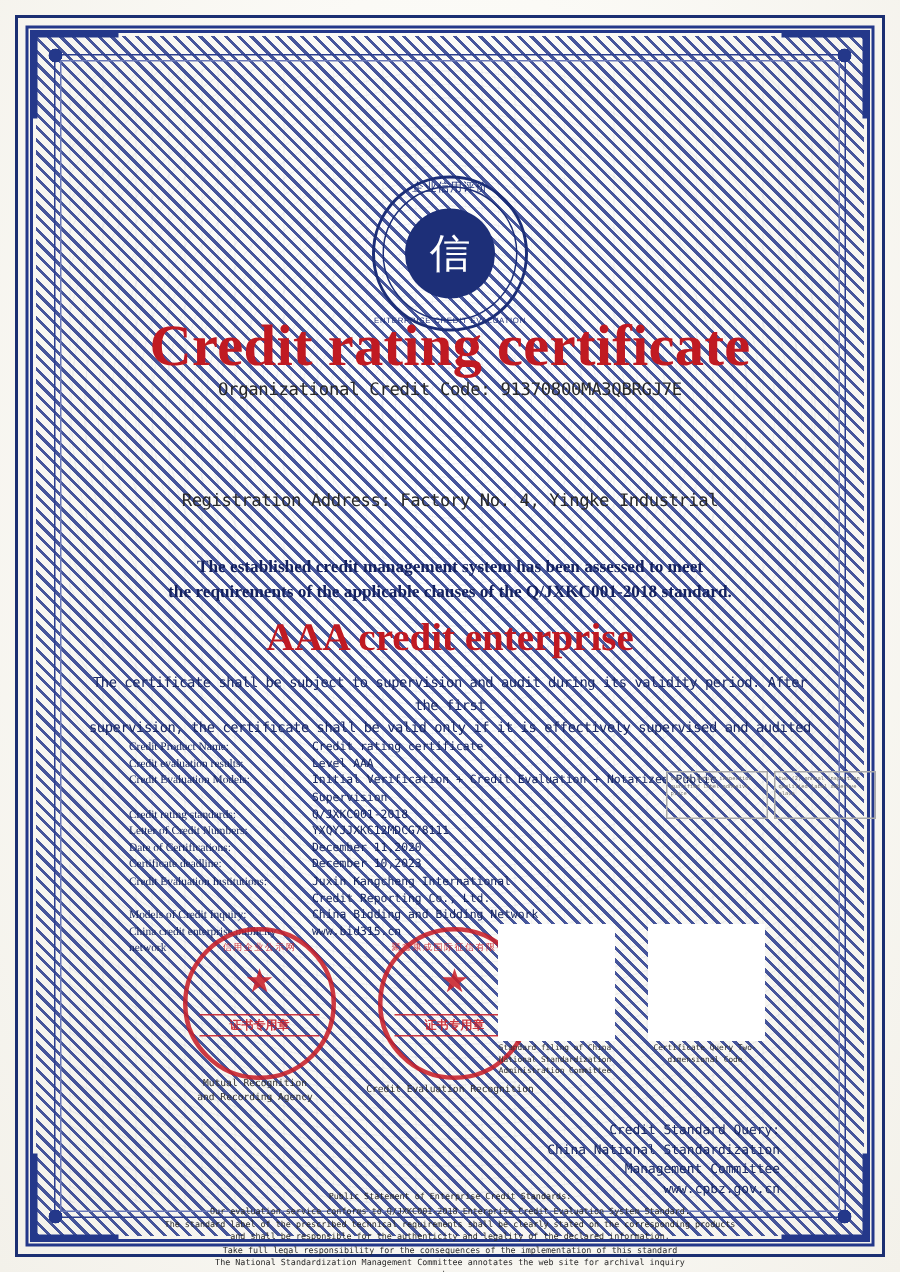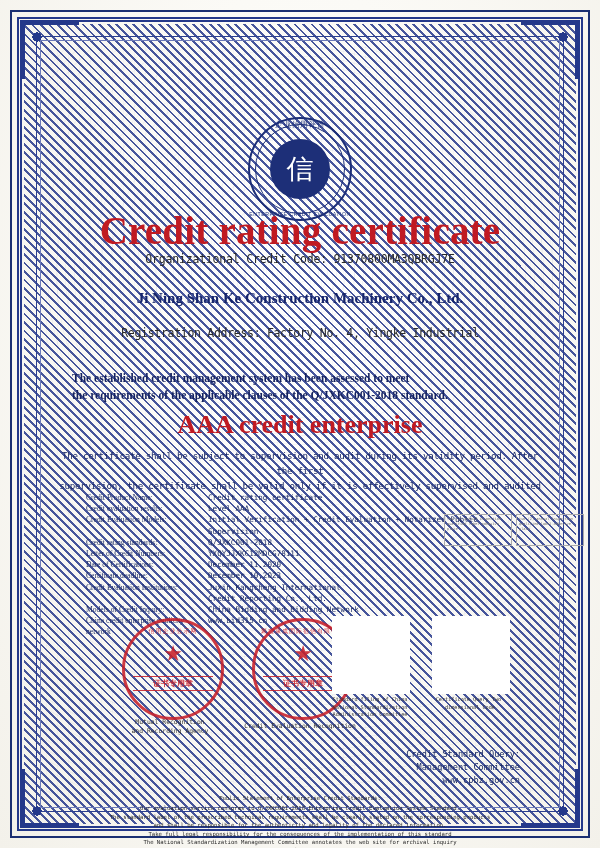--- a/index.html
+++ b/index.html
@@ -122,21 +122,21 @@
     font-family:"Liberation Serif", serif;
   }
   .address{
     position:absolute;left:10px;right:10px;top:276px;
     text-align:center;color:#2b2b2b;font-size:11.5px;line-height:19px;
     font-family:"DejaVu Sans Mono", monospace;
     letter-spacing:-.3px;
   }
   .statement{
     position:absolute;left:24px;right:24px;top:322px;
-    text-align:left;color:#15225f;font-size:11.5px;line-height:17px;
+    text-align:center;color:#15225f;font-size:11.5px;line-height:17px;
     font-weight:bold;
     font-family:"Liberation Serif", serif;
   }
   .level{
     position:absolute;left:0;right:0;top:362px;
     text-align:center;color:#c01a22;font-size:26px;font-weight:bold;
     font-family:"Liberation Serif", serif;
   }
   .supervision{
     position:absolute;left:6px;right:6px;top:400px;
@@ -261,21 +261,20 @@
         <div class="top-text">企业信用评价</div>
         <div class="disc">
           <span>信</span>
         </div>
         <div class="bot-text">ENTERPRISE CREDIT EVALUATION</div>
       </div>
     </div>
 
     <div class="title">Credit rating certificate</div>
     <div class="org-code">Organizational Credit Code: 91370800MA3QBRGJ7E</div>
-    <div class="company">Ji Ning Shan Ke Construction Machinery Co., Ltd.</div>
 
     <div class="address">
       <div>Registration Address: Factory No. 4, Yingke Industrial</div>
     </div>
 
     <div class="statement">
       <div>The established credit management system has been assessed to meet</div>
       <div>the requirements of the applicable clauses of the Q/JXKC001-2018 standard.</div>
     </div>
 
@@ -360,20 +359,21 @@
     <div class="qr-wrap">
       <div class="qr q1"></div>
       <div class="qr-cap c1">Standard filing of China National Standardization Administration Committee</div>
       <div class="qr q2"></div>
       <div class="qr-cap c2">Certificate Query Two-dimensional Code</div>
     </div>
 
 
     <div class="query-block">
       <div>Credit Standard Query:</div>
+      <div>China National Standardization</div>
       <div>Management Committee</div>
       <div>www.cpbz.gov.cn</div>
     </div>
 
     <div class="public-statement">
       <span class="h">Public Statement of Enterprise Credit Standards:</span>
       <div>Our evaluation service conforms to Q/JXKC001-2018 Enterprise Credit Evaluation System Standard.</div>
       <div>The standard label of the prescribed technical requirements shall be clearly stated on the corresponding products</div>
       <div>and shall be responsible for the authenticity and legality of the declared information.</div>
       <div>Take full legal responsibility for the consequences of the implementation of this standard</div>

